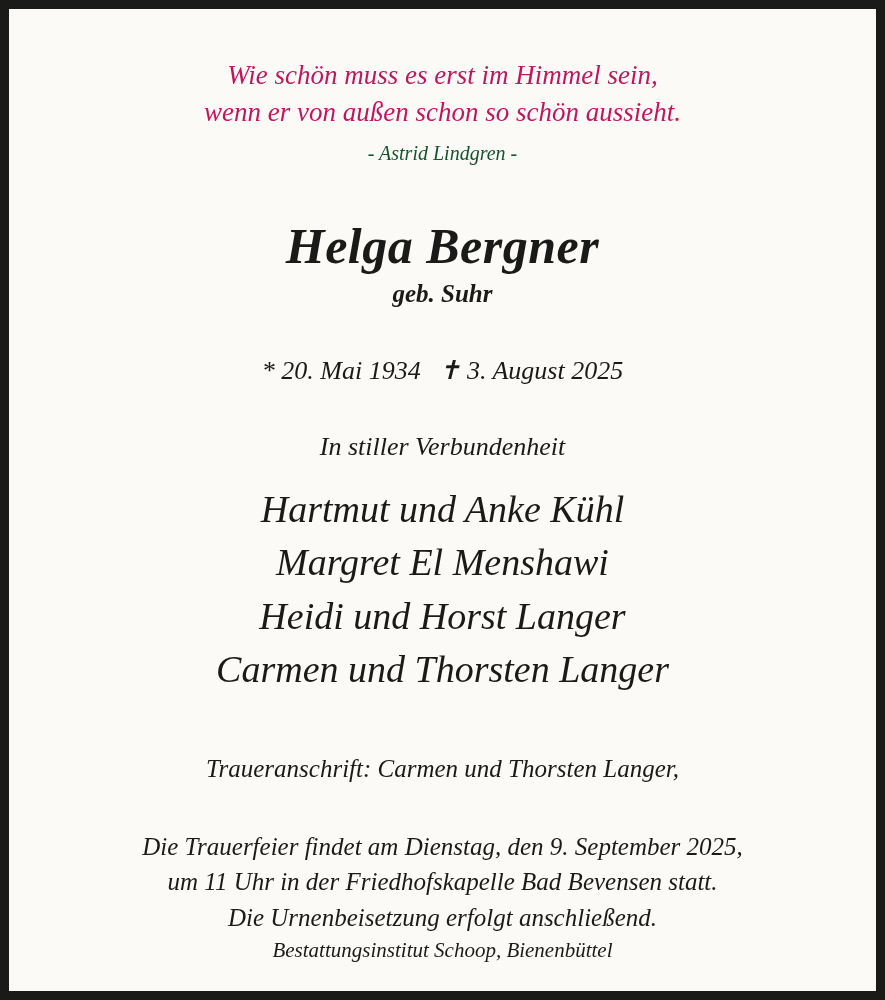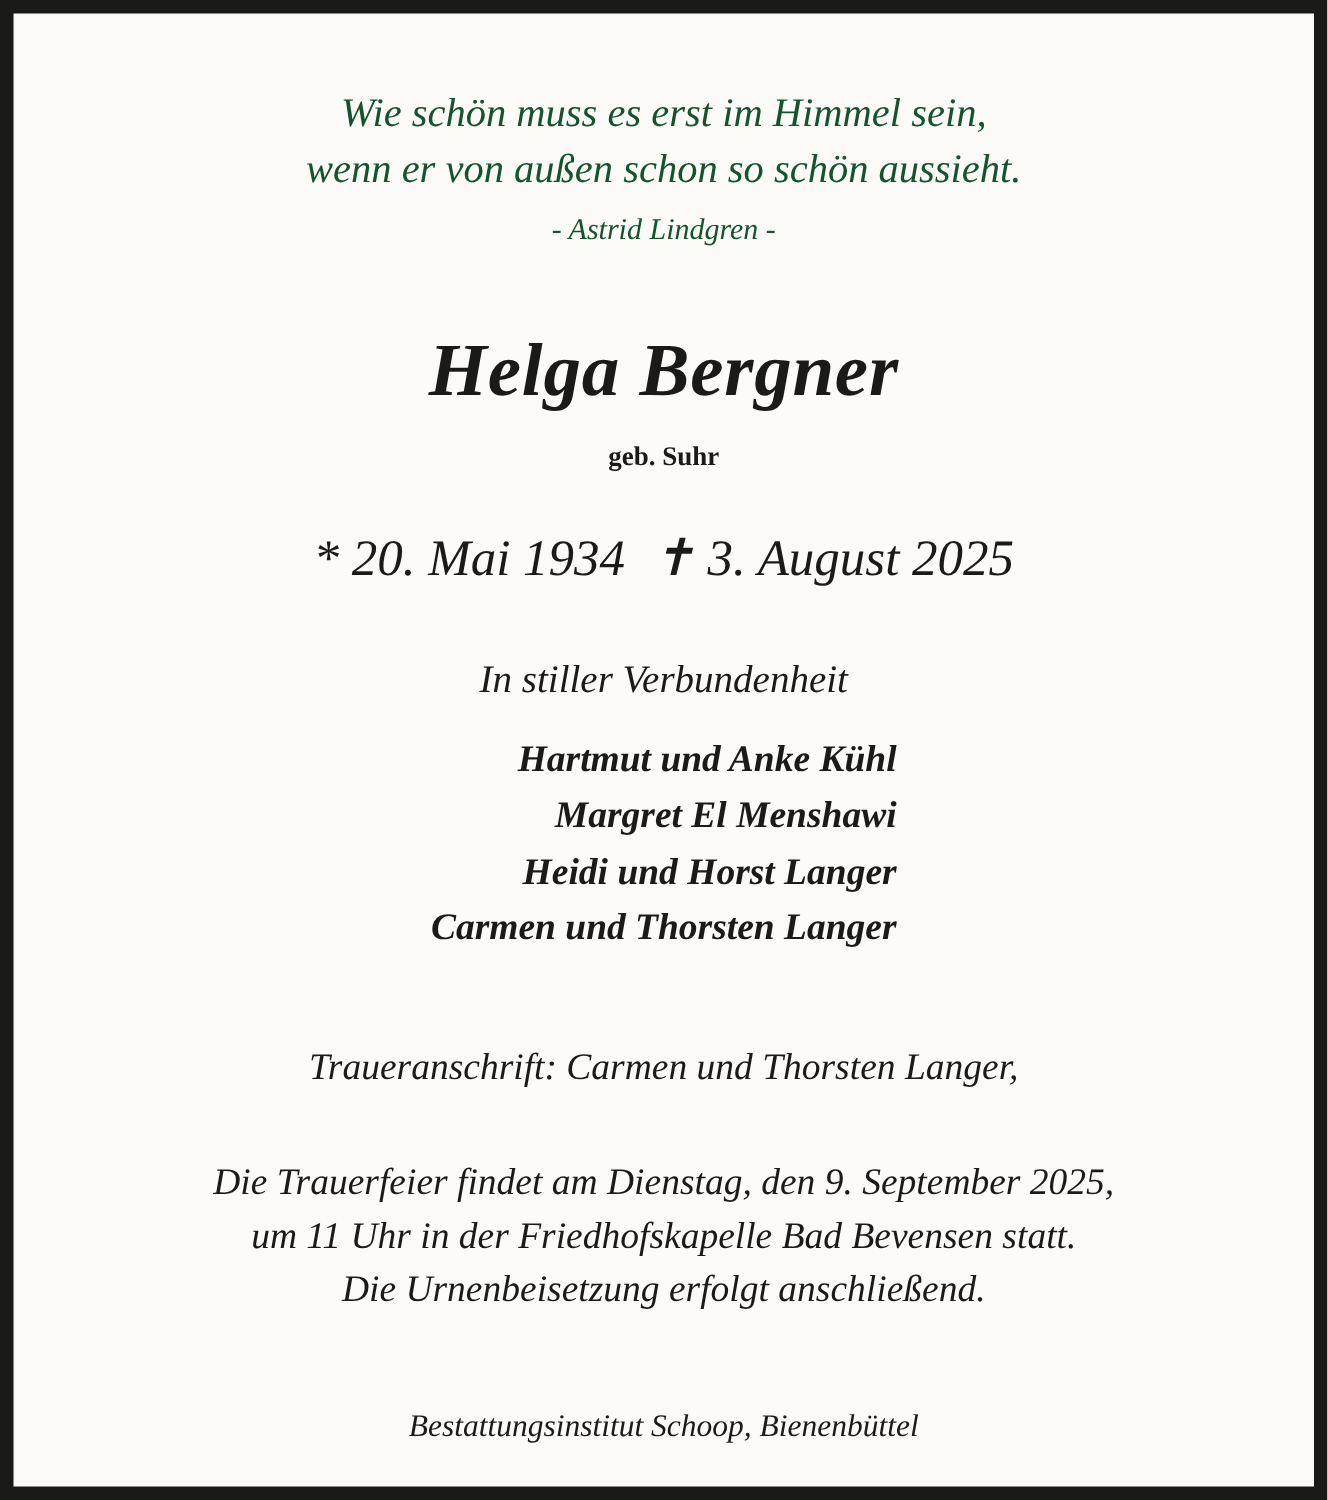--- a/index.html
+++ b/index.html
@@ -22,66 +22,66 @@
     padding: 38px 60px 18px 60px;
     display: flex;
     flex-direction: column;
     align-items: center;
     text-align: center;
   }
   .quote {
     font-style: italic;
     font-size: 27px;
     line-height: 1.36;
-    color: #14532d;
+    color: #be185d;
     margin-top: 10px;
   }
   .quote-line { display: block; white-space: nowrap; }
   .quote-author {
     font-style: italic;
     font-size: 20px;
     margin-top: 12px;
     color: #14532d;
   }
   .name {
     font-weight: bold;
     font-style: italic;
     font-size: 50px;
     letter-spacing: 0.5px;
     margin-top: 55px;
     line-height: 1.05;
   }
   .maiden {
+    font-style: italic;
     font-weight: bold;
-    font-size: 18px;
-    margin-top: 21px;
+    font-size: 25px;
+    margin-top: 7px;
   }
   .dates {
     font-style: italic;
-    font-size: 34px;
-    margin-top: 36px;
+    font-size: 26px;
+    margin-top: 47px;
   }
   .dates .gap { display: inline-block; width: 18px; }
   .intro {
     font-style: italic;
     font-size: 26px;
     margin-top: 46px;
   }
   .mourners {
     margin-top: 24px;
     display: flex;
     flex-direction: column;
     gap: 7px;
   }
   .mourner {
     font-style: italic;
-    font-weight: bold;
-    font-size: 25px;
+    font-weight: normal;
+    font-size: 38px;
     line-height: 1.22;
-    text-align: right;
   }
   .address {
     font-style: italic;
     font-size: 25px;
     line-height: 1.38;
     margin-top: 60px;
   }
   .address-line { display: block; }
   .ceremony {
     font-style: italic;

